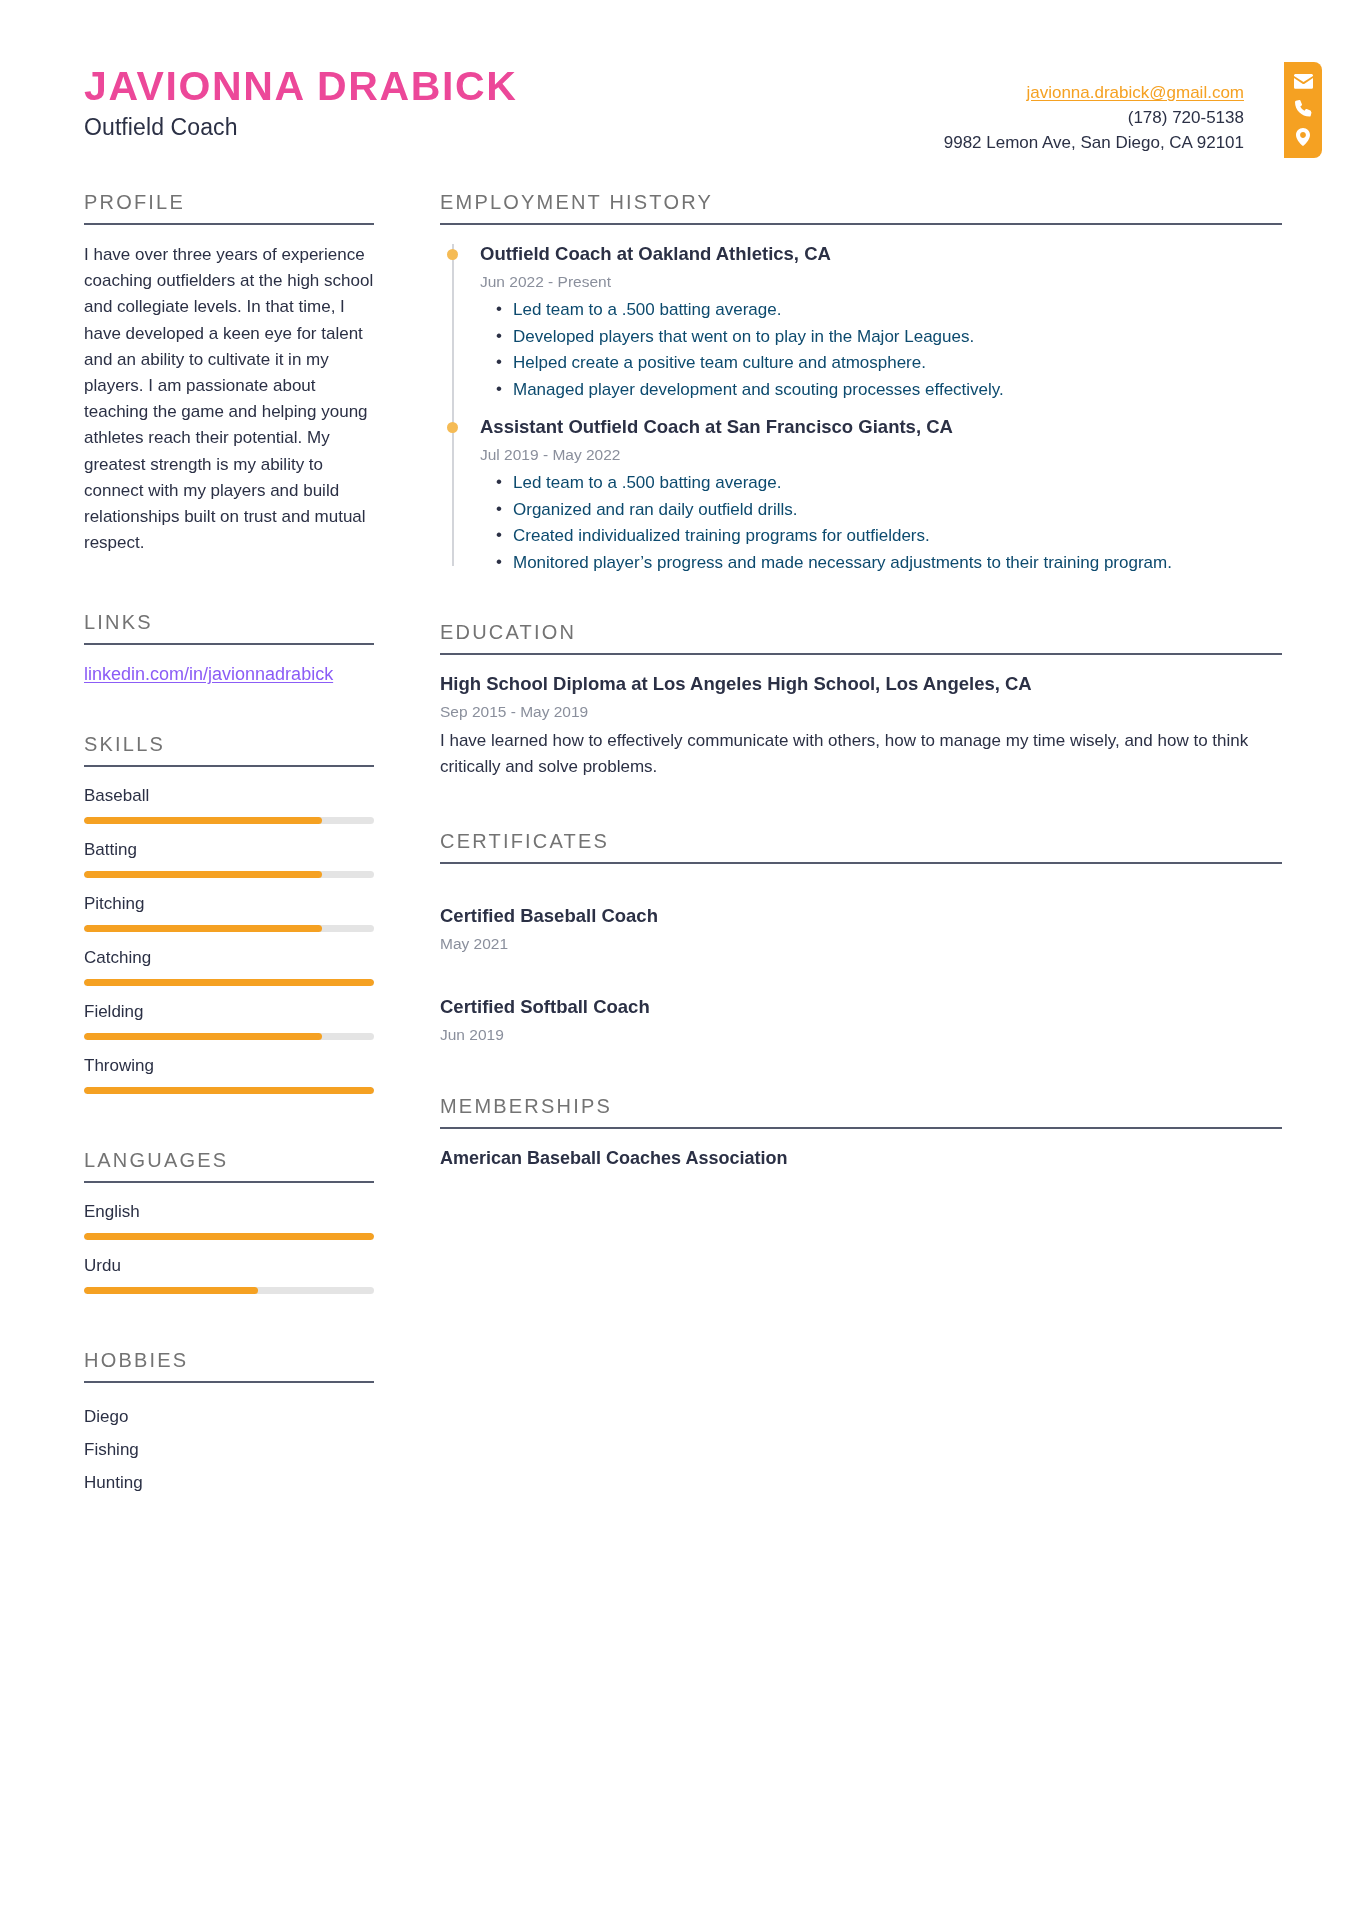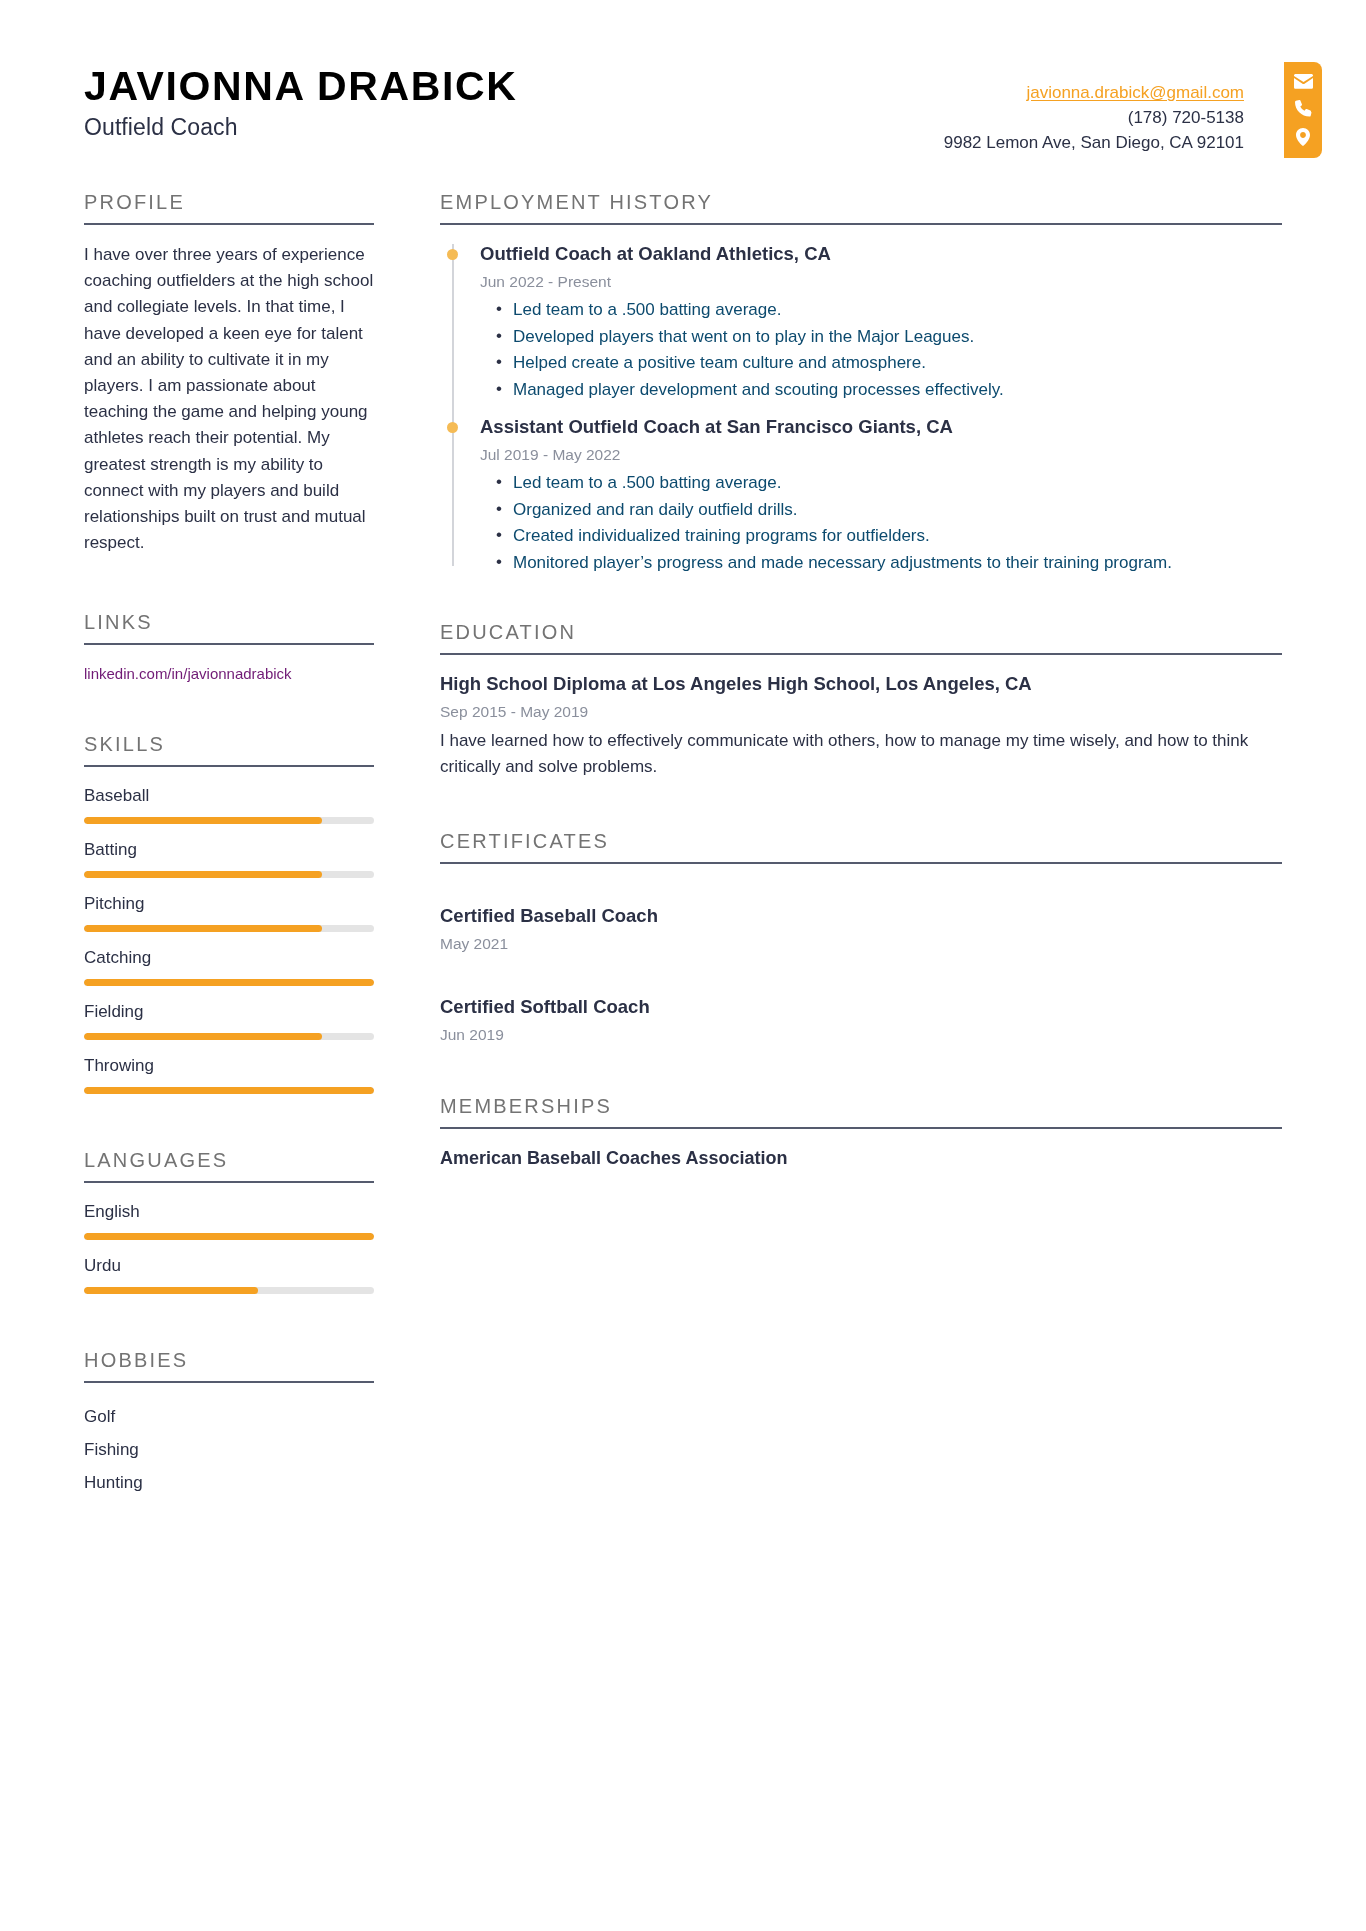--- a/index.html
+++ b/index.html
@@ -20,21 +20,21 @@
   .header {
     position: relative;
     padding: 62px 0 0 0;
     height: 190px;
   }
   .name-block { position: absolute; left: 84px; top: 64px; }
   .name {
     font-size: 41px;
     font-weight: 700;
     letter-spacing: 1.6px;
-    color: #000000;
+    color: #ec4899;
     line-height: 1.08;
     white-space: nowrap;
   }
   .job-title {
     font-size: 23px;
     font-weight: 400;
     color: #2b3045;
     margin-top: 6px;
     letter-spacing: .1px;
   }
@@ -98,22 +98,23 @@
     margin-bottom: 17px;
   }
 
   
   .profile-text {
     font-size: 17px;
     line-height: 26.2px;
     color: #2b3045;
   }
   .link-item {
-    font-size: 15px;
-    color: #701a75;
+    font-size: 18px;
+    color: #8b5cf6;
+    text-decoration: underline;
     text-underline-offset: 2px;
     line-height: 24px;
     word-break: break-all;
   }
   .spacer-lg { height: 48px; }
   .spacer-md { height: 40px; }
 
   .bar-row { margin-bottom: 14px; }
   .bar-label {
     font-size: 17px;
@@ -336,21 +337,21 @@
             <div class="bar-fill" style="width: 60%;"></div>
           </div>
         </div>
       </div>
 
       <div class="spacer-md"></div>
 
       <div class="sec">
         <div class="sec-title">HOBBIES</div>
         <div class="sec-rule"></div>
-        <div class="plain-item">Golf</div>
+        <div class="plain-item">Diego</div>
         <div class="plain-item">Fishing</div>
         <div class="plain-item">Hunting</div>
       </div>
 
     </div>
 
     <div class="col-right">
 
       <div class="sec">
         <div class="sec-title">EMPLOYMENT HISTORY</div>

